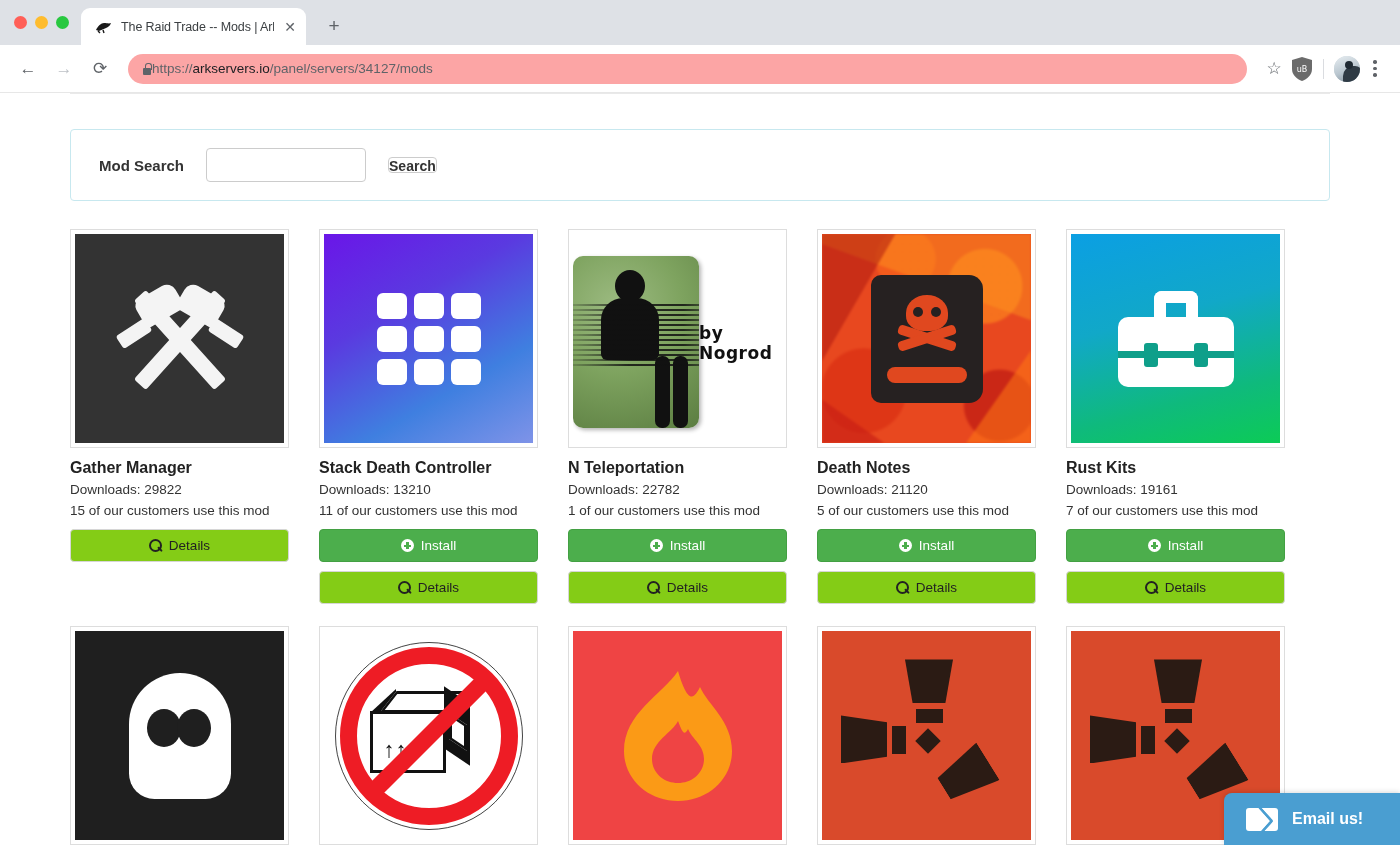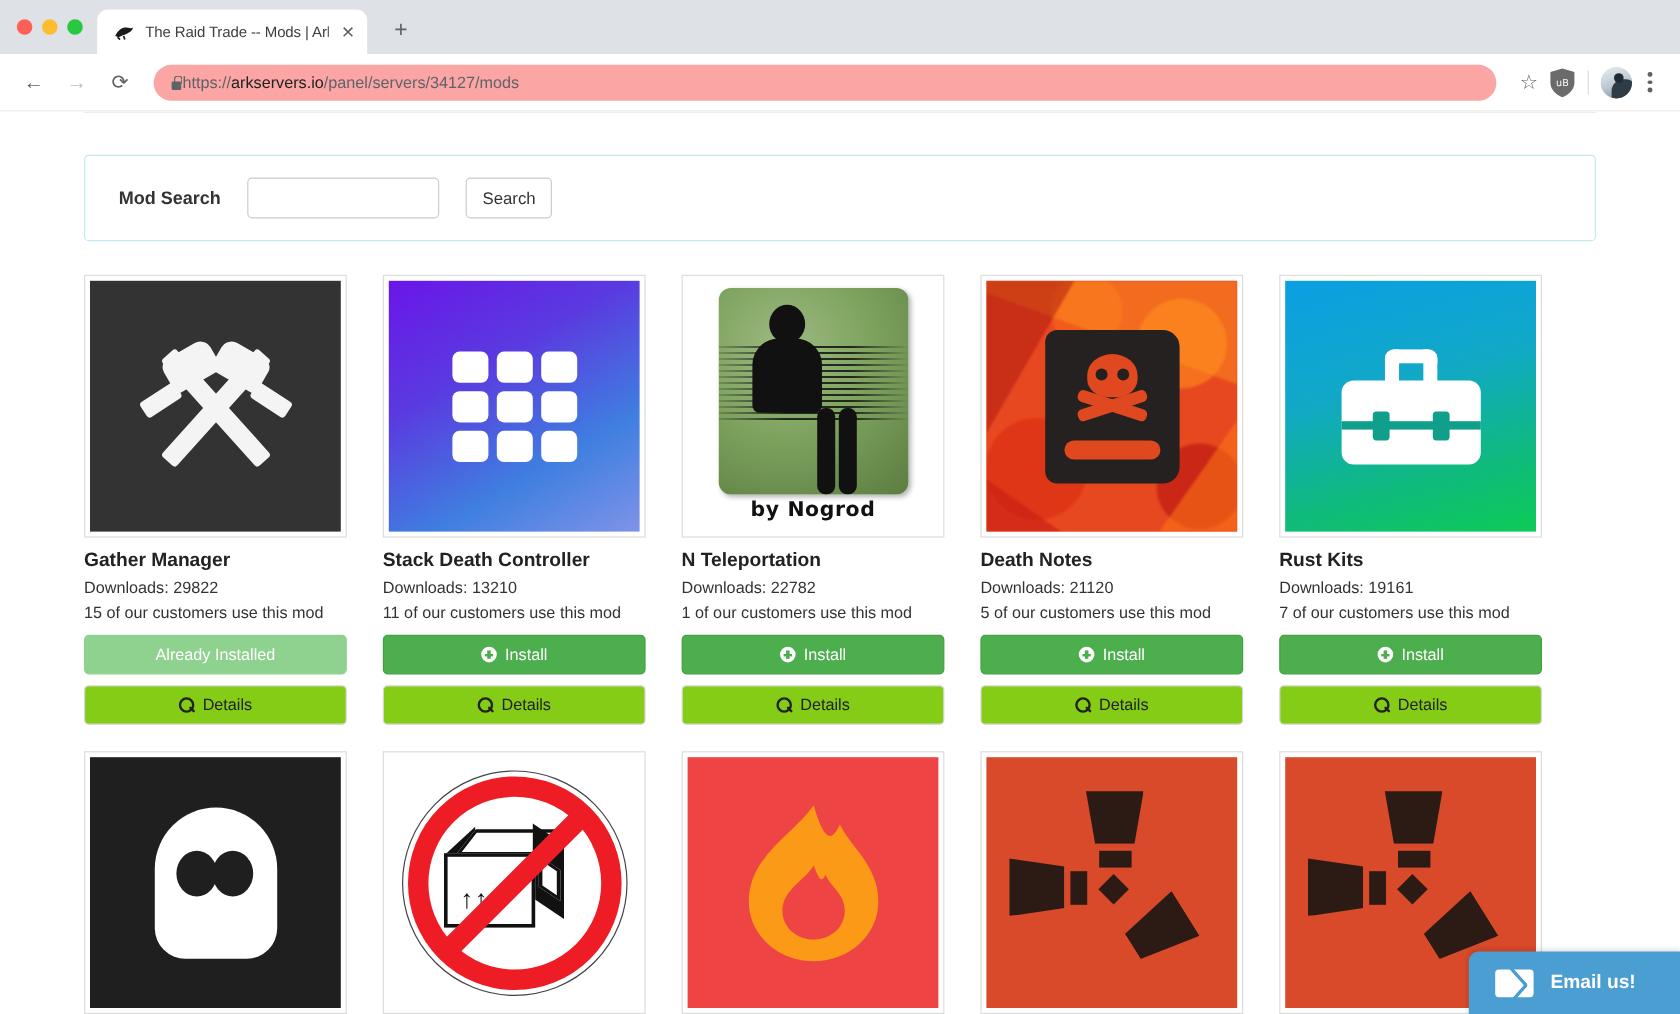--- a/index.html
+++ b/index.html
@@ -76,23 +76,23 @@
     background: #fff; padding: 18px 28px;
     display: flex; align-items: center; gap: 22px;
   }
   .search-label { font-size: 15px; font-weight: bold; color: #333; }
   .search-input {
     width: 160px; height: 34px; border: 1px solid #ccc; border-radius: 4px;
     padding: 6px 10px; font-size: 14px; font-family: "Liberation Sans", sans-serif;
     color: #555; background: #fff;
   }
   .search-btn {
-    height: 34px; padding: 0 13px; border: 1px solid #ccc; border-radius: 4px;
+    height: 16px; padding: 0 0; border: 1px solid #ccc; border-radius: 4px;
     background: #fff; font-size: 14px; color: #333;
-    font-family: "Liberation Sans", sans-serif; cursor: pointer;
+    font-family: "Liberation Sans", sans-serif; cursor: pointer; font-weight: bold;
   }
 
   .mod-grid {
     margin-top: 28px;
     display: grid; grid-template-columns: repeat(5, 219px);
     column-gap: 30px; row-gap: 22px;
   }
   .mod-card { width: 219px; }
   .mod-thumb {
     width: 219px; height: 219px; border: 1px solid #ddd; background: #fff;
@@ -124,21 +124,21 @@
     border: 2px solid #222; border-radius: 50%;
   }
   .ico-search:after {
     content:""; position:absolute; left:8px; top:8.5px; width:5.5px; height:2.2px;
     background:#222; transform: rotate(45deg); border-radius:1px;
   }
 
   
   .bg-dark { background: #333333; }
   .bg-grad-purple { background: linear-gradient(150deg, #6a16e8 0%, #5a3ae0 35%, #3f7fe0 70%, #7f93e8 100%); }
-  .bg-green-tele { background: #ffffff; display:flex; flex-direction:column; align-items:center; justify-content:flex-start; padding-top:6px;}
+  .bg-green-tele { background: #ffffff; display:flex; flex-direction:row; align-items:center; justify-content:flex-start; padding-top:6px;}
   .bg-mosaic { background: #e8481f; }
   .bg-grad-teal { background: linear-gradient(165deg, #0b9fe3 0%, #11a8c8 40%, #0fba7c 75%, #0ccb56 100%); }
   .bg-black { background: #1f1f1f; }
   .bg-white { background: #ffffff; }
   .bg-red { background: #ef4444; }
   .bg-orange-red { background: #d94a2b; }
 
   
   .hammer { position:absolute; left:50%; top:50%; transform:translate(-50%,-50%); width:130px; height:130px; }
   .hammer i { position:absolute; background:#f4f4f4; display:block; }
@@ -322,23 +322,20 @@
                   <i class="h-head-a"></i>
                   <i class="h-head-b"></i>
                   <i class="h-claw-a"></i>
                   <i class="h-claw-b"></i>
                 </div>
             </div>
           </div>
           <div class="mod-title">Gather Manager</div>
           <div class="mod-meta">Downloads: 29822</div>
           <div class="mod-meta">15 of our customers use this mod</div>
-          <div class="btn btn-installed">
-            <span>Already Installed</span>
-          </div>
           <div class="btn btn-details">
             <span class="ico-search"></span>
             <span>Details</span>
           </div>
         </div>
 
         <div class="mod-card">
           <div class="mod-thumb">
             <div class="thumb-inner bg-grad-purple">
               <div class="grid9">

